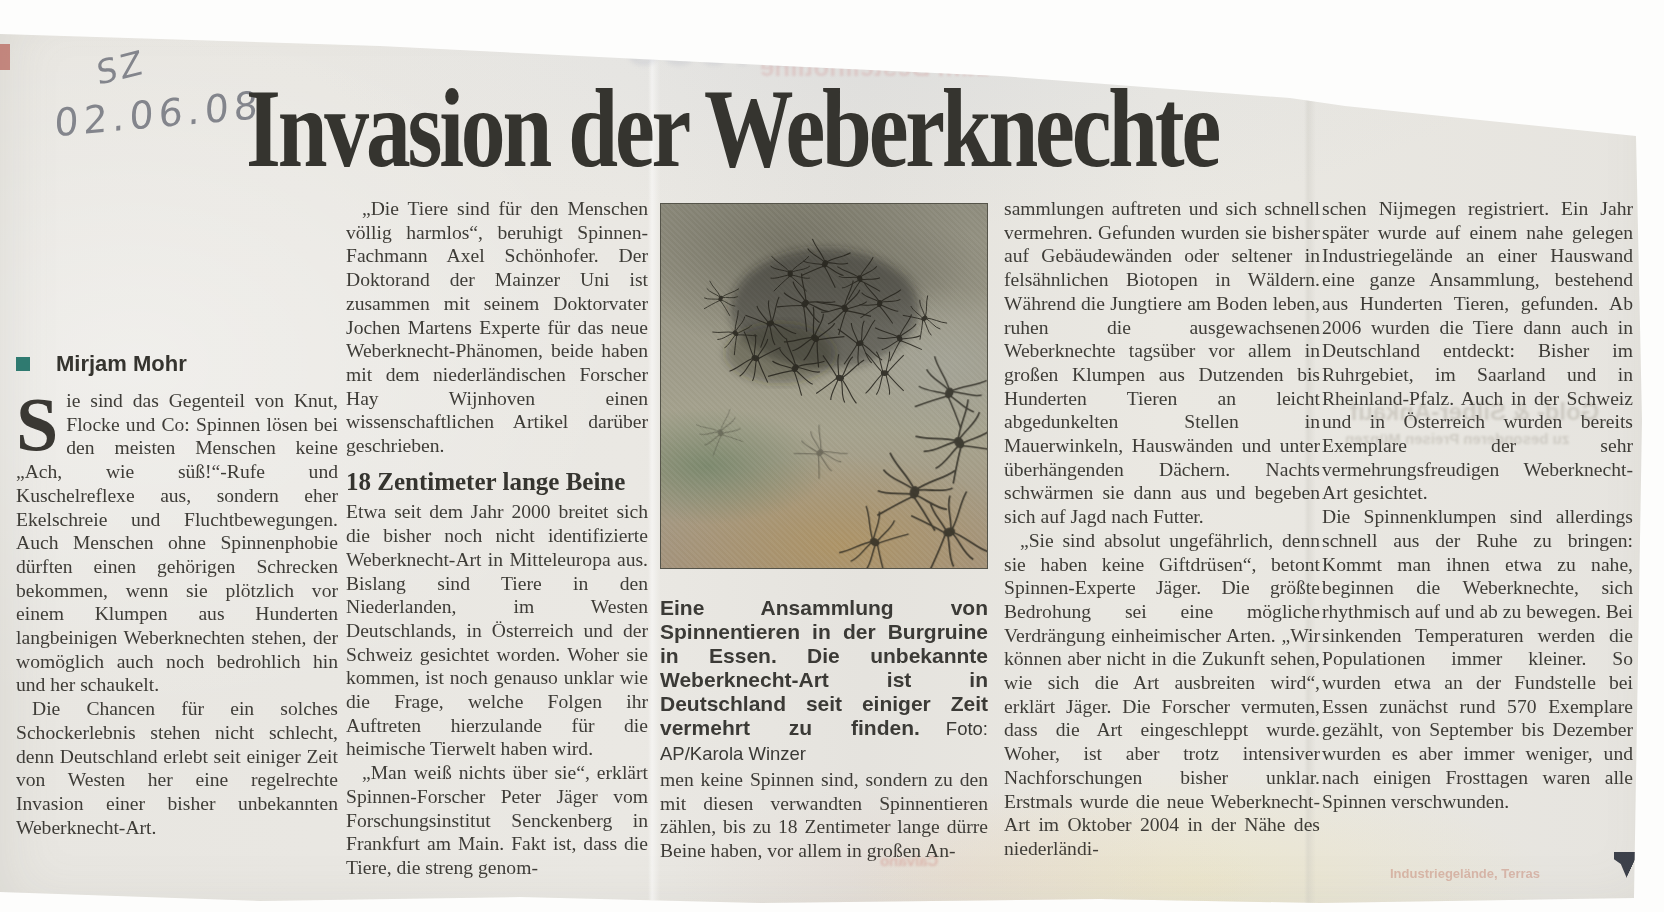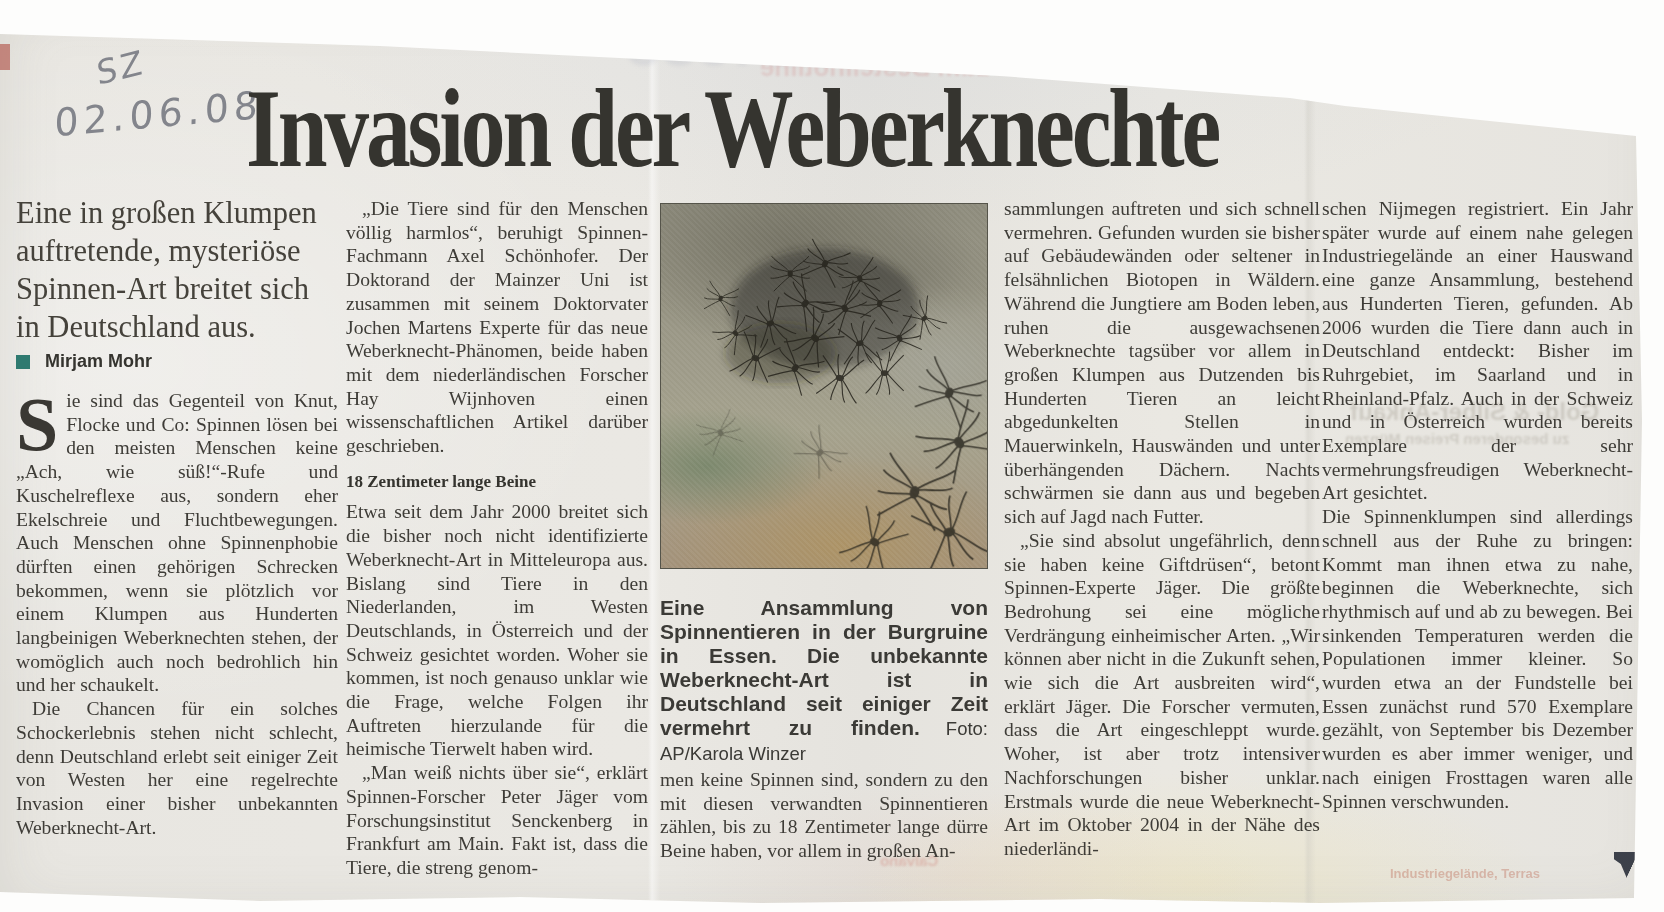--- a/index.html
+++ b/index.html
@@ -43,36 +43,36 @@
 
   
   .headline{position:absolute;left:246px;top:64px;width:1100px;white-space:nowrap;
     font-family:"Liberation Serif",serif;font-weight:bold;font-size:112px;color:#35342f;
     letter-spacing:-4px;transform:scaleX(0.80);transform-origin:left top;}
 
   
   .standfirst{position:absolute;left:16px;top:194px;width:324px;
     font-size:30.5px;line-height:38px;color:#45423b;}
   .byline{position:absolute;left:16px;top:351px;font-family:"Liberation Sans",sans-serif;
-    font-weight:bold;font-size:18px;color:#35342f;display:flex;align-items:center;gap:15px;}
+    font-weight:bold;font-size:22px;color:#35342f;display:flex;align-items:center;gap:26px;}
   .byline-sq{width:14px;height:14px;background:#2f7a70;display:inline-block;}
 
   
   .col{position:absolute;font-size:19.6px;line-height:23.7px;color:#3e3c37;
        text-align:justify;}
   .col p{margin:0;}
   .col p.ind{text-indent:16px;}
   .col1{left:16px;top:389px;width:322px;}
   .col2{left:346px;top:197px;width:302px;}
   .col3-para{left:660px;top:733px;width:328px;margin-top:35px;}
   .col4{left:992px;top:197px;width:316px;margin-left:12px;}
   .col5{left:1322px;top:197px;width:311px;}
   .dropcap{float:left;font-size:76px;line-height:62px;font-weight:bold;color:#3a3833;
            padding:4px 8px 0 0;}
-  .subhead{font-family:"Liberation Serif",serif;font-weight:bold;font-size:17px;
+  .subhead{font-family:"Liberation Serif",serif;font-weight:bold;font-size:25px;
            color:#35342f;margin:12px 0 7px !important;text-align:left;text-indent:0 !important;}
 
   
   .photo{position:absolute;left:660px;top:203px;width:328px;height:366px;
     border:1px solid #55544a;box-sizing:border-box;
     background:
       repeating-linear-gradient(45deg, rgba(255,255,255,0.05) 0 2px, transparent 2px 4px),
       radial-gradient(190px 90px at 14% 72%, rgba(116,132,104,0.85) 0, transparent 65%),
       radial-gradient(260px 130px at 55% 94%, rgba(172,146,100,0.95) 0, transparent 70%),
       radial-gradient(200px 120px at 88% 44%, rgba(164,164,152,0.8) 0, transparent 65%),
@@ -105,21 +105,20 @@
     <div class="ghost ghost-gold2">zu besonderen Preisen Münzen</div>
     <div class="ghost ghost-bottom">Industriegelände, Terras</div>
     <div class="ghost ghost-calvano">Calvano</div>
 
     <div class="edge-mark"></div>
     <div class="handnote hand-sz">SZ</div>
     <div class="handnote hand-date">02.06.08</div>
 
     <div class="headline">Invasion der Weberknechte</div>
 
-    <div class="standfirst">Eine in großen Klumpen auftretende, mysteriöse Spinnen-Art breitet sich in Deutschland aus.</div>
     <div class="byline">
       <span class="byline-sq"></span>
       <span>Mirjam Mohr</span>
     </div>
 
     <div class="col col1">
       <p><span class="dropcap">S</span><span>ie sind das Gegenteil von Knut, Flocke und Co: Spinnen lösen bei den meisten Menschen keine „Ach, wie süß!“-Rufe und Kuschelreflexe aus, sondern eher Ekelschreie und Fluchtbewegungen. Auch Menschen ohne Spinnenphobie dürften einen gehörigen Schrecken bekommen, wenn sie plötzlich vor einem Klumpen aus Hunderten langbeinigen Weberknechten stehen, der womöglich auch noch bedrohlich hin und her schaukelt.</span></p>
       <p class="ind">Die Chancen für ein solches Schockerlebnis stehen nicht schlecht, denn Deutschland erlebt seit einiger Zeit von Westen her eine regelrechte Invasion einer bisher unbekannten Weberknecht-Art.</p>
     </div>
 

